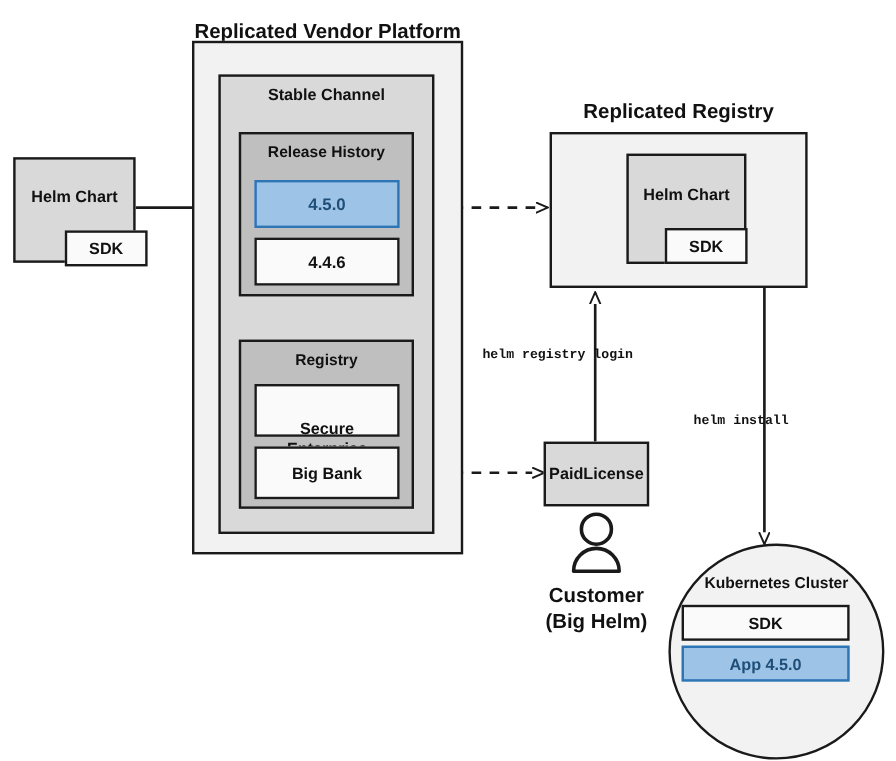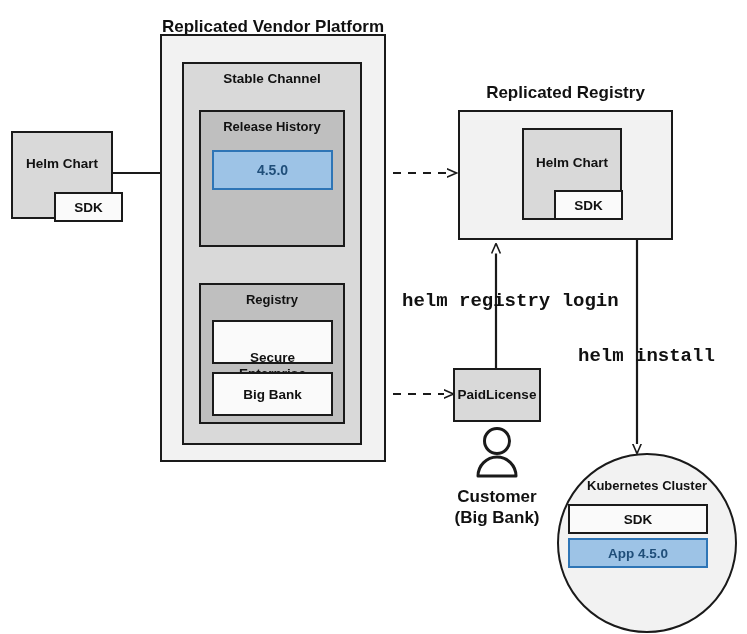--- a/index.html
+++ b/index.html
@@ -36,21 +36,21 @@
     font-size: 17px;
     color: #111111;
     text-align: center;
     line-height: 1.25;
     white-space: nowrap;
   }
   .mono {
     position: absolute;
     font-family: "Liberation Mono", "DejaVu Sans Mono", monospace;
     font-weight: bold;
-    font-size: 19px;
+    font-size: 11px;
     color: #111111;
     white-space: nowrap;
   }
   .circle {
     position: absolute;
     box-sizing: border-box;
     border: 2px solid #1a1a1a;
     border-radius: 50%;
     background: #F2F2F2;
   }
@@ -105,20 +105,23 @@
   <div class="box titlebox fill-light" style="left:182px; top:62px; width:180px; height:383px; font-size:13.5px;">
     <span>Stable Channel</span>
   </div>
 
   <div class="box titlebox fill-mid" style="left:199px; top:110px; width:146px; height:137px; font-size:13px;">
     <span>Release History</span>
   </div>
   <div class="box fill-blue" style="left:212px; top:150px; width:121px; height:40px; font-size:14px;">
     <span>4.5.0</span>
   </div>
+  <div class="box fill-white" style="left:212px; top:198px; width:121px; height:40px; font-size:14px;">
+    <span>4.4.6</span>
+  </div>
 
   <div class="box titlebox fill-mid" style="left:199px; top:283px; width:146px; height:141px; font-size:13px;">
     <span>Registry</span>
   </div>
   <div class="box fill-white" style="left:212px; top:320px; width:121px; height:44px; font-size:13.5px; line-height:1.2;">
     <span style="padding:0 6px;margin-top:48px;">Secure Enterprise</span>
   </div>
   <div class="box fill-white" style="left:212px; top:372px; width:121px; height:44px; font-size:13.5px;">
     <span>Big Bank</span>
   </div>
@@ -141,21 +144,21 @@
     <span>Paid</span>
     <span>License</span>
   </div>
 
   <svg class="overlay" viewBox="0 0 747 634">
     <circle cx="497" cy="441" r="12.5" fill="#FFFFFF" stroke="#1A1A1A" stroke-width="3"></circle>
     <path d="M478,476 a19,19 0 0 1 38,0 z" fill="#FFFFFF" stroke="#1A1A1A" stroke-width="3" stroke-linejoin="round"></path>
   </svg>
   <div class="caption" style="left:437px; top:486px; width:120px;">
     <div>Customer</div>
-    <div>(Big Bank)</div>
+    <div>(Big Helm)</div>
   </div>
 
   <div class="circle" style="left:557px; top:453px; width:180px; height:180px;"></div>
   <div class="caption" style="left:557px; top:478px; width:180px; font-size:13px;">Kubernetes Cluster</div>
 
   <div class="box fill-white" style="left:568px; top:504px; width:140px; height:30px; font-size:13.5px;">
     <span>SDK</span>
   </div>
   <div class="box fill-blue" style="left:568px; top:538px; width:140px; height:30px; font-size:13.5px;">
     <span>App 4.5.0</span>

